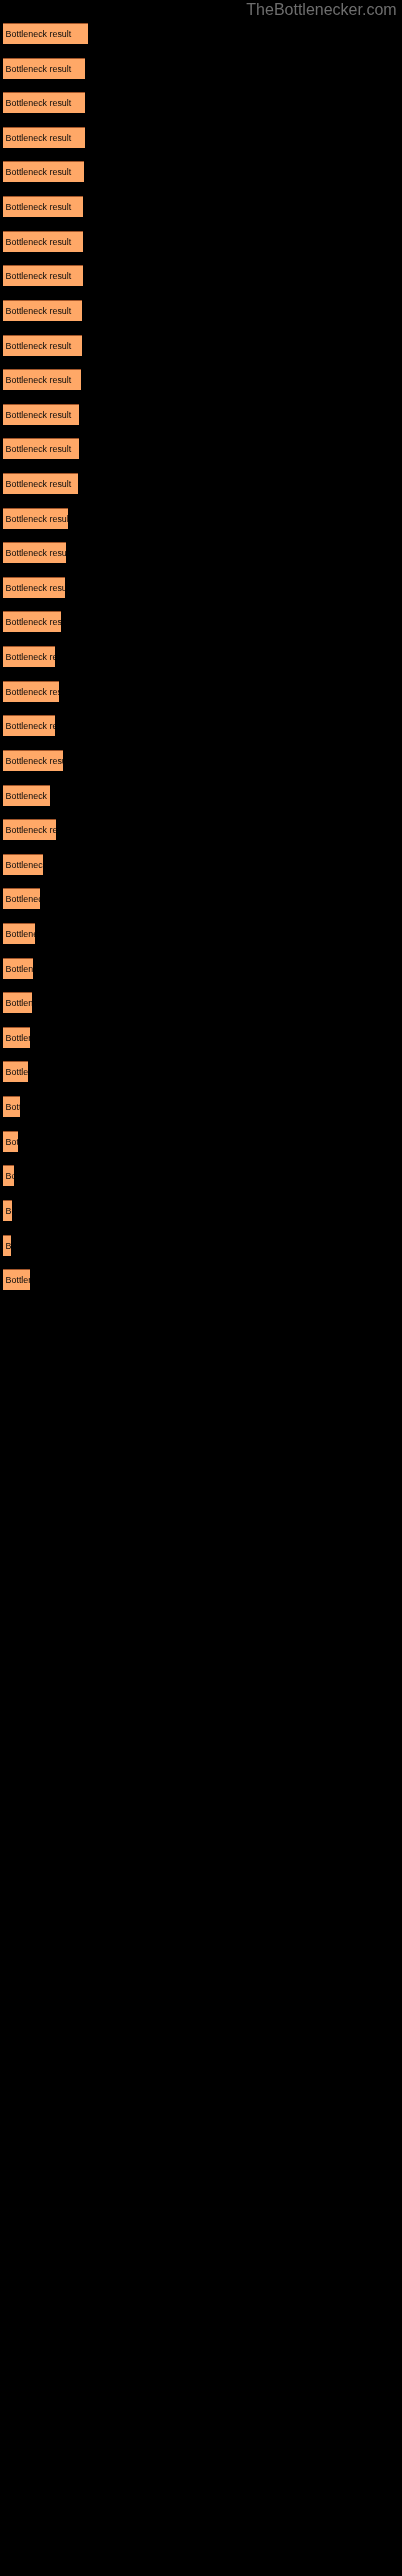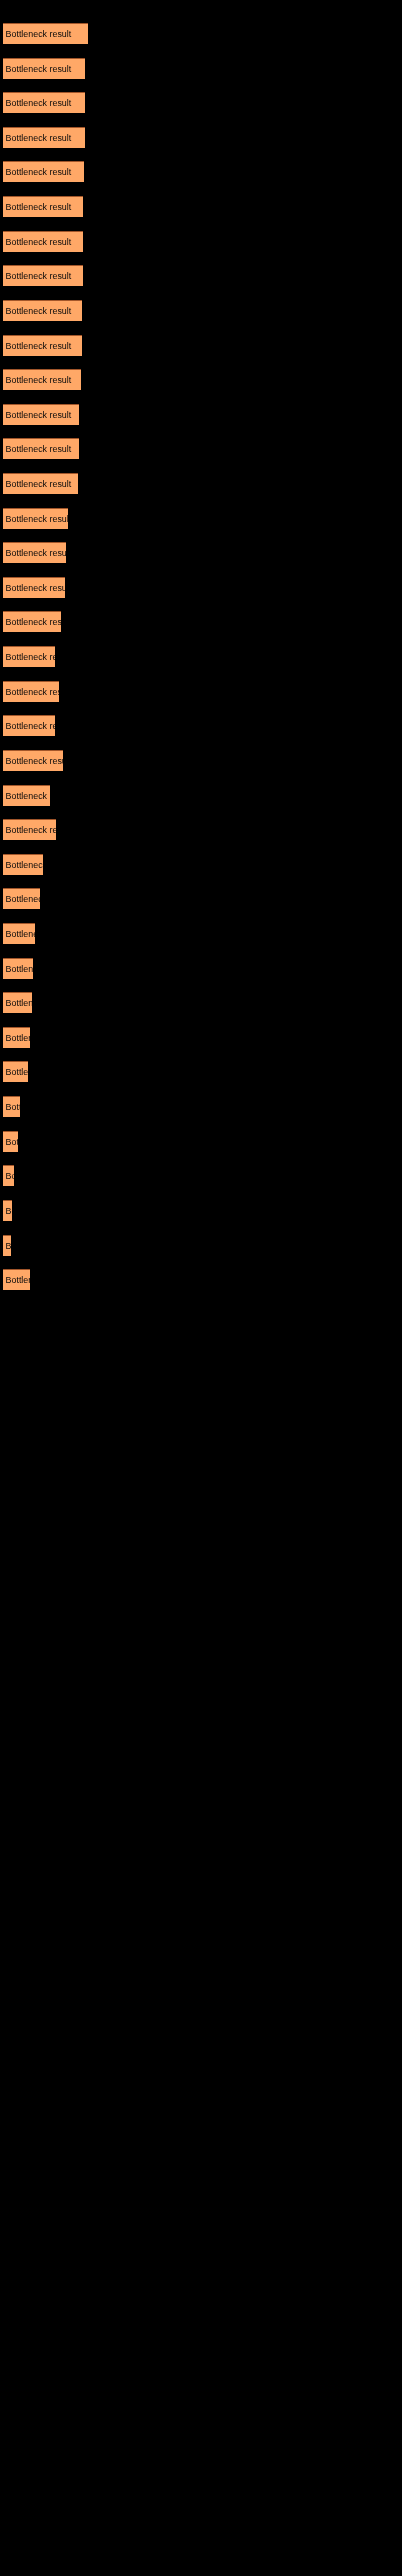--- a/index.html
+++ b/index.html
@@ -87,20 +87,23 @@
     white-space: nowrap;
     font-family: "Liberation Sans", sans-serif;
     pointer-events: none;
   }
 </style>
 </head>
 <body>
 
 <div id="chart-root">
 
+  <div id="site-header">
+    <span id="site-title">TheBottlenecker.com</span>
+  </div>
 
   <div id="plot-area">
       <div class="bar-row" style="top: 0px;">
         <div class="bar" title="Bottleneck result" style="width: 85px; height: 21px; left: 3.2px; background: rgb(255, 168, 103); border-top-color: rgb(162, 86, 42);">
           <span class="bar-label" style="color: rgb(10, 10, 10);">Bottleneck result</span>
         </div>
       </div>
       <div class="bar-row" style="top: 35px;">
         <div class="bar" title="Bottleneck result" style="width: 82px; height: 21px; left: 3.2px; background: rgb(255, 168, 103); border-top-color: rgb(162, 86, 42);">
           <span class="bar-label" style="color: rgb(10, 10, 10);">Bottleneck result</span>

